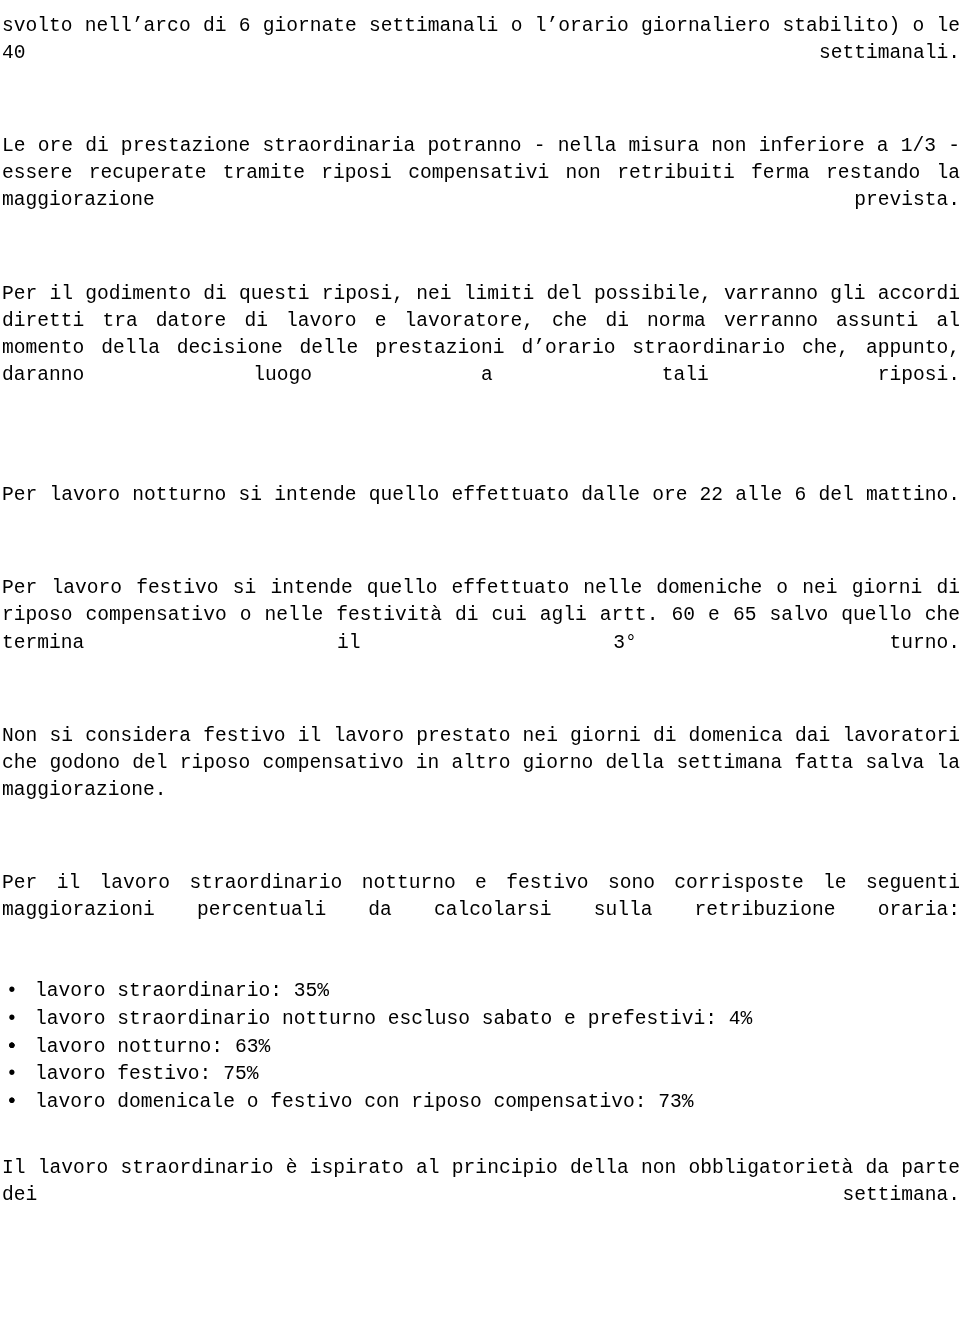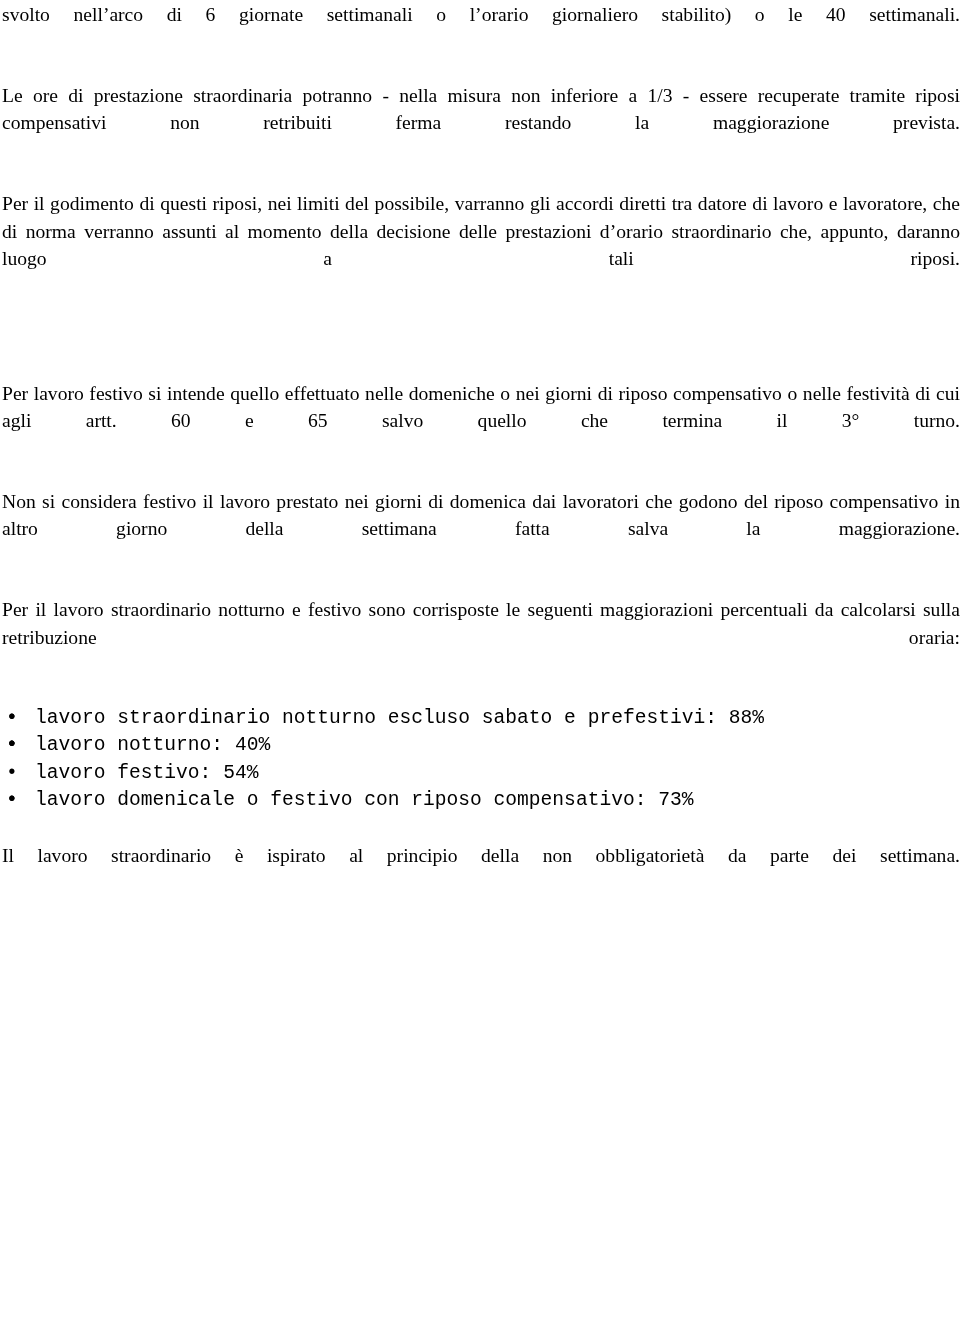--- a/index.html
+++ b/index.html
@@ -17,30 +17,29 @@
     width: 960px;
     padding: 0;
     box-sizing: border-box;
   }
   .page {
     padding-left: 2px;
     padding-right: 0px;
     padding-top: 1px;
   }
   p.para {
-    margin: 0 0 0px 0;
+    margin: 12px 0 0px 0;
     font-size: 19.6px;
     line-height: 27.1px;
     color: #000000;
     text-align: justify;
     text-justify: inter-word;
     letter-spacing: 0px;
     word-spacing: 0px;
     white-space: normal;
-    font-family: Liberation Serif, serif;
   }
   
   p.para::after {
     content: "";
     display: inline-block;
     width: 100%;
   }
 
   .gap {
     height: 27px;
@@ -83,42 +82,43 @@
 
     <div class="gap"></div>
 
     <p class="para">Per il godimento di questi riposi, nei limiti del possibile, varranno gli accordi diretti tra datore di lavoro e lavoratore, che di norma verranno assunti al momento della decisione delle prestazioni d’orario straordinario che, appunto, daranno luogo a tali riposi.</p>
 
     <div class="gap"></div>
 
 
     <div class="gap"></div>
 
+    <p class="para">Per lavoro notturno si intende quello effettuato dalle ore 22 alle 6 del mattino.</p>
 
     <div class="gap"></div>
 
     <p class="para">Per lavoro festivo si intende quello effettuato nelle domeniche o nei giorni di riposo compensativo o nelle festività di cui agli artt. 60 e 65 salvo quello che termina il 3° turno.</p>
 
     <div class="gap"></div>
 
     <p class="para">Non si considera festivo il lavoro prestato nei giorni di domenica dai lavoratori che godono del riposo compensativo in altro giorno della settimana fatta salva la maggiorazione.</p>
 
     <div class="gap"></div>
 
     <p class="para">Per il lavoro straordinario notturno e festivo sono corrisposte le seguenti maggiorazioni percentuali da calcolarsi sulla retribuzione oraria:</p>
 
     <div class="gap"></div>
 
     <ul class="bullets">
-      <li><span class="bullet">•</span></li>
-      <li><span class="bullet">•</span><span>lavoro straordinario notturno escluso sabato e prefestivi: 88%</span></li>
+      <li><span class="bullet">•</span><span>lavoro straordinario: 35%</span></li>
+      <li><span class="bullet">•</span><span>lavoro straordinario notturno escluso sabato e prefestivi: 4%</span></li>
       <li><span class="bullet">•</span></li>
       <li><span class="bullet">•</span></li>
-      <li><span class="bullet">•</span><span>lavoro notturno: 40%</span></li>
-      <li><span class="bullet">•</span><span>lavoro festivo: 54%</span></li>
+      <li><span class="bullet">•</span><span>lavoro notturno: 63%</span></li>
+      <li><span class="bullet">•</span><span>lavoro festivo: 75%</span></li>
       <li><span class="bullet">•</span></li>
       <li><span class="bullet">•</span><span>lavoro domenicale o festivo con riposo compensativo: 73%</span></li>
     </ul>
 
     <div class="gap"></div>
 
     <p class="para">Il lavoro straordinario è ispirato al principio della non obbligatorietà da parte dei settimana.</p>
 
     <div class="gap"></div>
 

